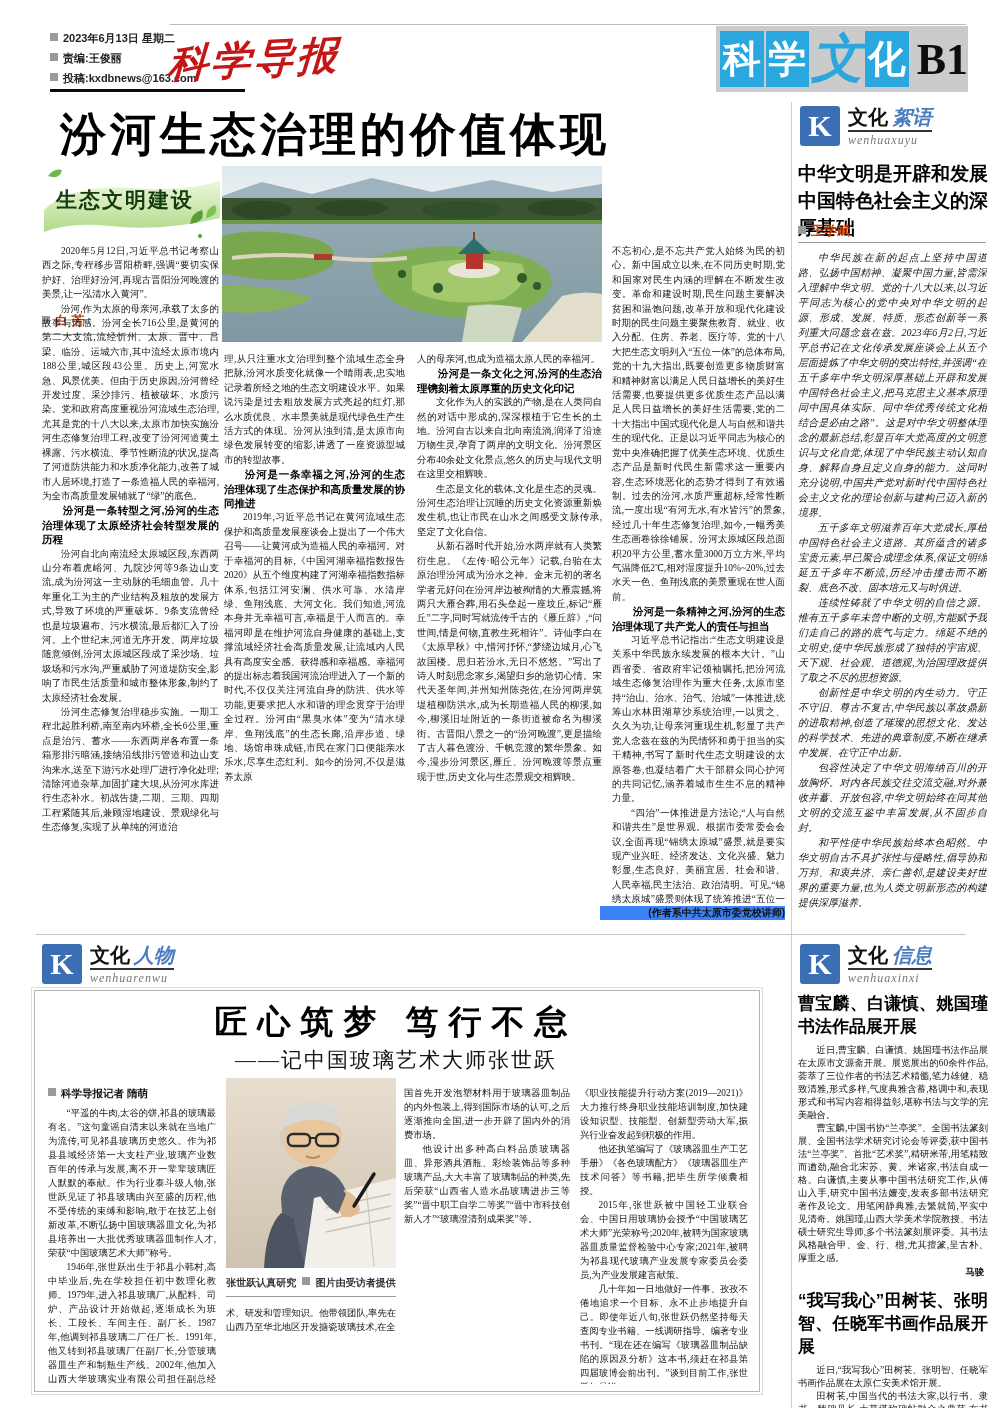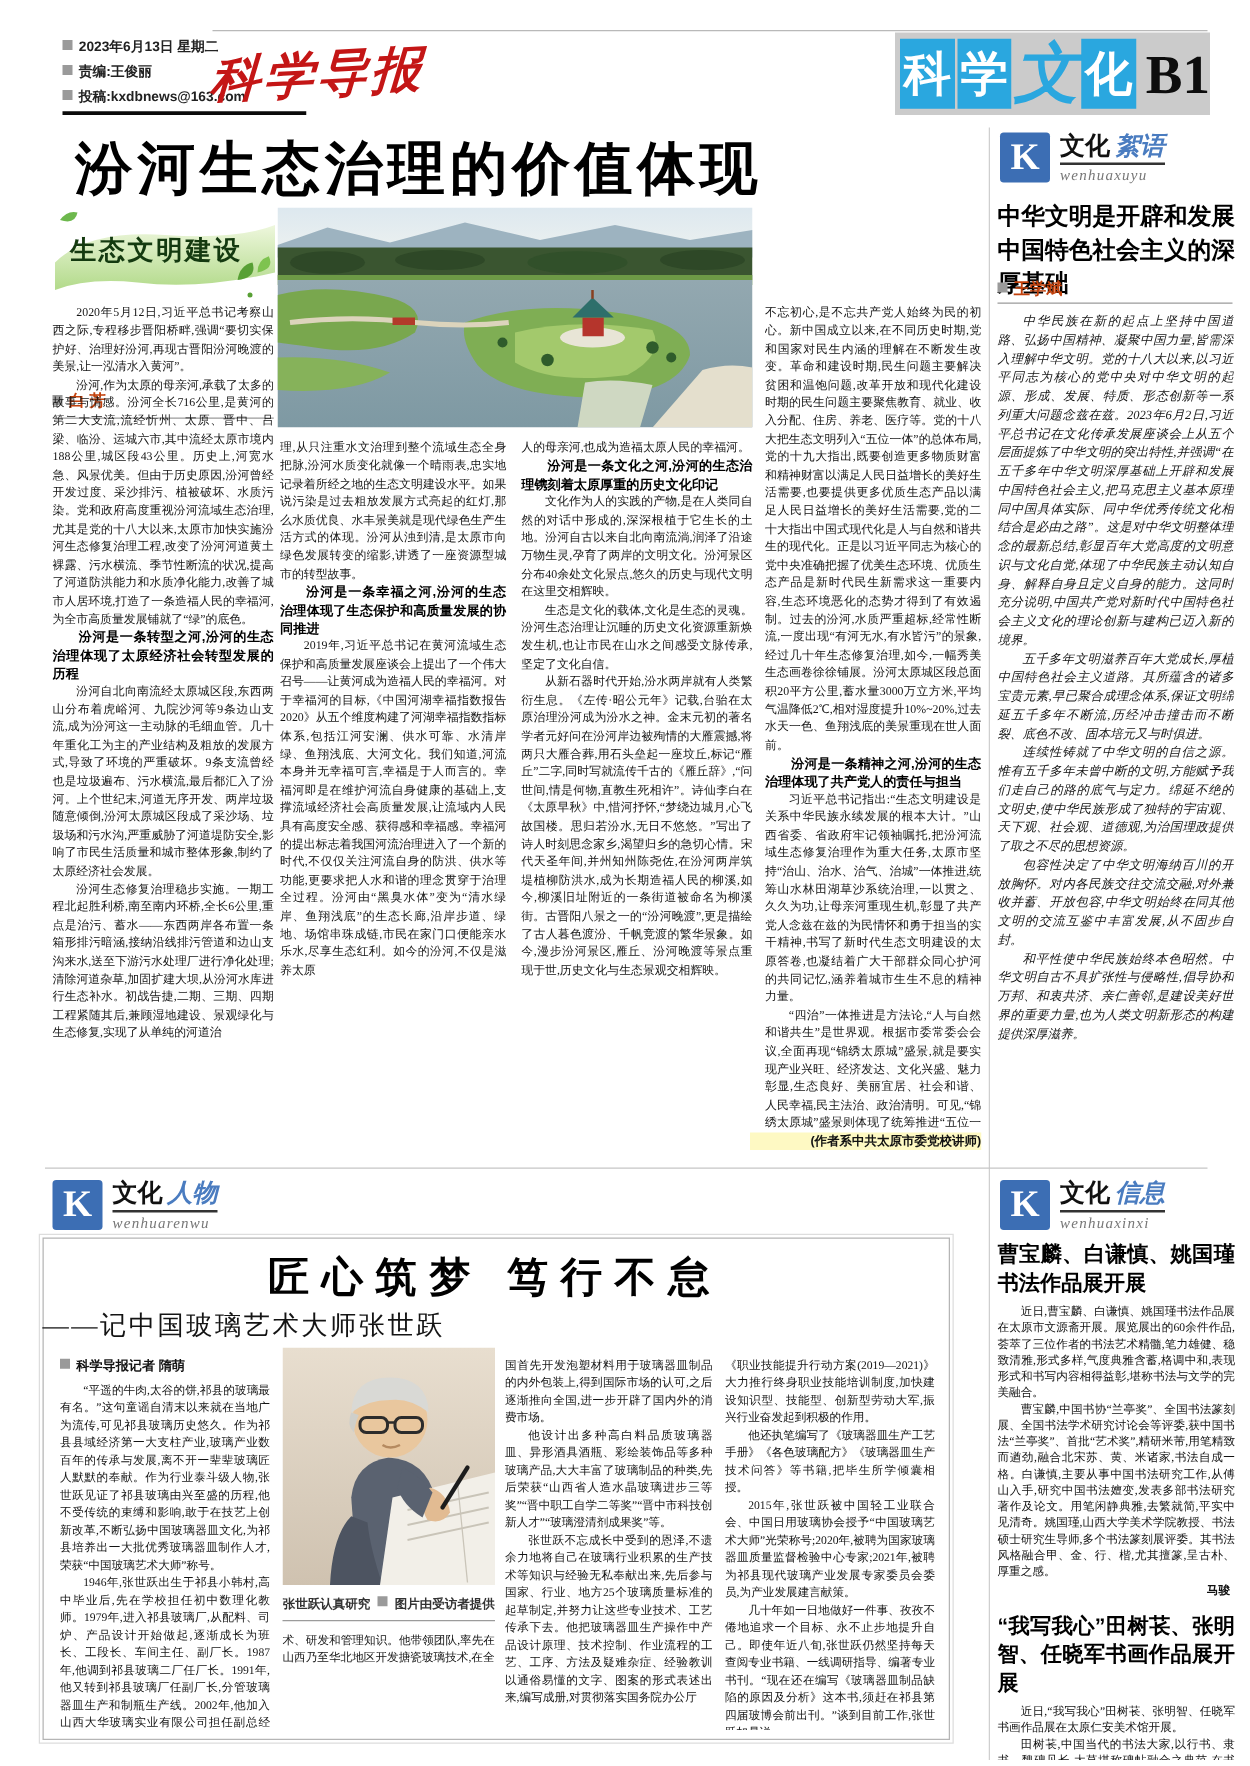--- a/index.html
+++ b/index.html
@@ -26,39 +26,39 @@
   .badge-wrap{left:40px;top:166px;width:184px;height:80px;}
   .badge-text{left:56px;top:186px;width:160px;font-size:21px;font-weight:700;color:#143a10;letter-spacing:2px;}
   .byline{font-family:"Liberation Sans",sans-serif;font-weight:700;font-size:13px;color:#c2410c;}
   .rule{background:#9b9b9b;height:1px;}
   
   .jcol{text-align:justify;overflow:hidden;font-size:9.5px;line-height:14.4px;color:#141414;}
   .jcol p{margin:0;text-indent:2em;}
   .jcol p.cont{text-indent:0;}
   .jcol p.sub{font-family:"Liberation Sans",sans-serif;font-weight:700;font-size:10.5px;color:#000;}
   .kai{font-style:italic;font-size:10px;line-height:15px;}
-  .att-abs{font-family:"Liberation Sans",sans-serif;font-weight:700;font-size:10px;text-align:right;background:#fef9c3;}
+  .att-abs{font-family:"Liberation Sans",sans-serif;font-weight:700;font-size:10px;text-align:right;background:#3b82f6;}
   
   .sec{display:flex;align-items:flex-start;}
   .klogo{width:40px;height:40px;background:#3c6eb4;color:#fff;border-radius:3px;
       font-family:"Liberation Serif",serif;font-weight:700;font-size:30px;display:flex;align-items:center;justify-content:center;}
   .sec-labels{margin-left:8px;}
   .sec-line1{font-size:20px;line-height:22px;white-space:nowrap;}
   .sec-black{font-family:"Liberation Sans",sans-serif;font-weight:900;color:#111;margin-top:48px;}
   .sec-blue{font-family:"Liberation Serif",serif;font-style:italic;font-weight:700;color:#4a7cc0;margin-left:4px;}
   .sec-pinyin{font-family:"Liberation Serif",serif;font-style:italic;color:#777;font-size:12px;border-top:2px solid #333;margin-top:2px;padding-top:1px;letter-spacing:1px;}
   
   .xuyu-title{font-family:"Liberation Sans",sans-serif;font-weight:900;font-size:19px;line-height:27px;color:#000;}
   .vrule{width:1px;background:#cfcfcf;}
   .hdiv{height:1px;background:#c6c6c6;}
   
   .featbox{left:34px;top:990px;width:724px;height:400px;border:1px solid #b5b5b5;outline:1px solid #dddddd;outline-offset:2px;background:#fff;}
   .jx-title{left:34px;top:1000px;width:724px;text-align:center;font-family:"Liberation Sans",sans-serif;
       font-weight:900;font-size:33px;letter-spacing:10px;color:#000;}
-  .jx-sub{left:34px;top:1046px;width:724px;font-size:21px;letter-spacing:2px;color:#141414;}
+  .jx-sub{left:34px;top:1046px;width:724px;text-align:center;font-size:21px;letter-spacing:2px;color:#141414;}
   .smallcol{font-size:9.3px;line-height:14px;}
   .smallcol .byl{font-family:"Liberation Sans",sans-serif;font-weight:700;font-size:10.5px;margin-bottom:6px;}
   .caption{font-size:10px;color:#333;text-align:center;font-family:"Liberation Sans",sans-serif;font-weight:700;}
   
   .xinxi{font-size:9.3px;line-height:13px;text-align:justify;overflow:hidden;}
   .xinxi h3{font-family:"Liberation Sans",sans-serif;font-weight:900;font-size:17px;line-height:23px;margin:0 0 6px 0;color:#000;}
   .xinxi h3.second{margin-top:10px;}
   .xinxi p{margin:0;text-indent:2em;}
   .xinxi .sign{text-align:right;font-weight:700;font-family:"Liberation Sans",sans-serif;margin:1px 4px 6px 0;}
 </style>
@@ -184,20 +184,21 @@
   </div>
   <div class="abs xuyu-title" style="left:798px;top:160px;width:194px;">中华文明是开辟和发展中国特色社会主义的深厚基础</div>
   <div class="abs byline" style="left:798px;top:222px;">
     <span class="sq"></span><span>王学斌</span>
   </div>
   <div class="abs rule" style="left:798px;top:242px;width:188px;"></div>
   <div class="abs jcol kai" style="left:798px;top:250px;width:189px;height:680px;">
       <p class="p">中华民族在新的起点上坚持中国道路、弘扬中国精神、凝聚中国力量,皆需深入理解中华文明。党的十八大以来,以习近平同志为核心的党中央对中华文明的起源、形成、发展、特质、形态创新等一系列重大问题念兹在兹。2023年6月2日,习近平总书记在文化传承发展座谈会上从五个层面提炼了中华文明的突出特性,并强调“在五千多年中华文明深厚基础上开辟和发展中国特色社会主义,把马克思主义基本原理同中国具体实际、同中华优秀传统文化相结合是必由之路”。这是对中华文明整体理念的最新总结,彰显百年大党高度的文明意识与文化自觉,体现了中华民族主动认知自身、解释自身且定义自身的能力。这同时充分说明,中国共产党对新时代中国特色社会主义文化的理论创新与建构已迈入新的境界。</p>
       <p class="p">五千多年文明滋养百年大党成长,厚植中国特色社会主义道路。其所蕴含的诸多宝贵元素,早已聚合成理念体系,保证文明绵延五千多年不断流,历经冲击撞击而不断裂、底色不改、固本培元又与时俱进。</p>
       <p class="p">连续性铸就了中华文明的自信之源。惟有五千多年未曾中断的文明,方能赋予我们走自己的路的底气与定力。绵延不绝的文明史,使中华民族形成了独特的宇宙观、天下观、社会观、道德观,为治国理政提供了取之不尽的思想资源。</p>
+      <p class="p">创新性是中华文明的内生动力。守正不守旧、尊古不复古,中华民族以革故鼎新的进取精神,创造了璀璨的思想文化、发达的科学技术、先进的典章制度,不断在继承中发展、在守正中出新。</p>
       <p class="p">包容性决定了中华文明海纳百川的开放胸怀。对内各民族交往交流交融,对外兼收并蓄、开放包容,中华文明始终在同其他文明的交流互鉴中丰富发展,从不固步自封。</p>
       <p class="p">和平性使中华民族始终本色昭然。中华文明自古不具扩张性与侵略性,倡导协和万邦、和衷共济、亲仁善邻,是建设美好世界的重要力量,也为人类文明新形态的构建提供深厚滋养。</p>
     </div>
 
   <div class="abs hdiv" style="left:36px;top:934px;width:930px;"></div>
 
   <div class="abs sec" style="left:42px;top:944px;">
     <div class="klogo">K</div>
     <div class="sec-labels">
       <div class="sec-line1"><span class="sec-black">文化</span><span class="sec-blue">人物</span></div>
@@ -250,21 +251,20 @@
     <span class="sq" style="margin:0 3px;"></span>
     <span>图片由受访者提供</span>
   </div>
   <div class="abs rule" style="left:226px;top:1296px;width:170px;"></div>
   <div class="abs jcol smallcol" style="left:226px;top:1306px;width:170px;height:76px;">
       <p class="cont">术、研发和管理知识。他带领团队,率先在山西乃至华北地区开发搪瓷玻璃技术,在全</p>
     </div>
   <div class="abs jcol smallcol" style="left:404px;top:1086px;width:166px;height:298px;">
       <p class="cont">国首先开发泡塑材料用于玻璃器皿制品的内外包装上,得到国际市场的认可,之后逐渐推向全国,进一步开辟了国内外的消费市场。</p>
       <p class="p">他设计出多种高白料品质玻璃器皿、异形酒具酒瓶、彩绘装饰品等多种玻璃产品,大大丰富了玻璃制品的种类,先后荣获“山西省人造水晶玻璃进步三等奖”“晋中职工自学二等奖”“晋中市科技创新人才”“玻璃澄清剂成果奖”等。</p>
-      <p class="p">张世跃不忘成长中受到的恩泽,不遗余力地将自己在玻璃行业积累的生产技术等知识与经验无私奉献出来,先后参与国家、行业、地方25个玻璃质量标准的起草制定,并努力让这些专业技术、工艺传承下去。他把玻璃器皿生产操作中产品设计原理、技术控制、作业流程的工艺、工序、方法及疑难杂症、经验教训以通俗易懂的文字、图案的形式表述出来,编写成册,对贯彻落实国务院办公厅</p>
     </div>
   <div class="abs jcol smallcol" style="left:580px;top:1086px;width:168px;height:298px;">
       <p class="cont">《职业技能提升行动方案(2019—2021)》大力推行终身职业技能培训制度,加快建设知识型、技能型、创新型劳动大军,振兴行业奋发起到积极的作用。</p>
       <p class="p">他还执笔编写了《玻璃器皿生产工艺手册》《各色玻璃配方》《玻璃器皿生产技术问答》等书籍,把毕生所学倾囊相授。</p>
       <p class="p">2015年,张世跃被中国轻工业联合会、中国日用玻璃协会授予“中国玻璃艺术大师”光荣称号;2020年,被聘为国家玻璃器皿质量监督检验中心专家;2021年,被聘为祁县现代玻璃产业发展专家委员会委员,为产业发展建言献策。</p>
       <p class="p">几十年如一日地做好一件事、孜孜不倦地追求一个目标、永不止步地提升自己。即使年近八旬,张世跃仍然坚持每天查阅专业书籍、一线调研指导、编著专业书刊。“现在还在编写《玻璃器皿制品缺陷的原因及分析》这本书,须赶在祁县第四届玻博会前出刊。”谈到目前工作,张世跃如是说。</p>
     </div>
 
   <div class="abs sec" style="left:800px;top:944px;">
     <div class="klogo">K</div>

